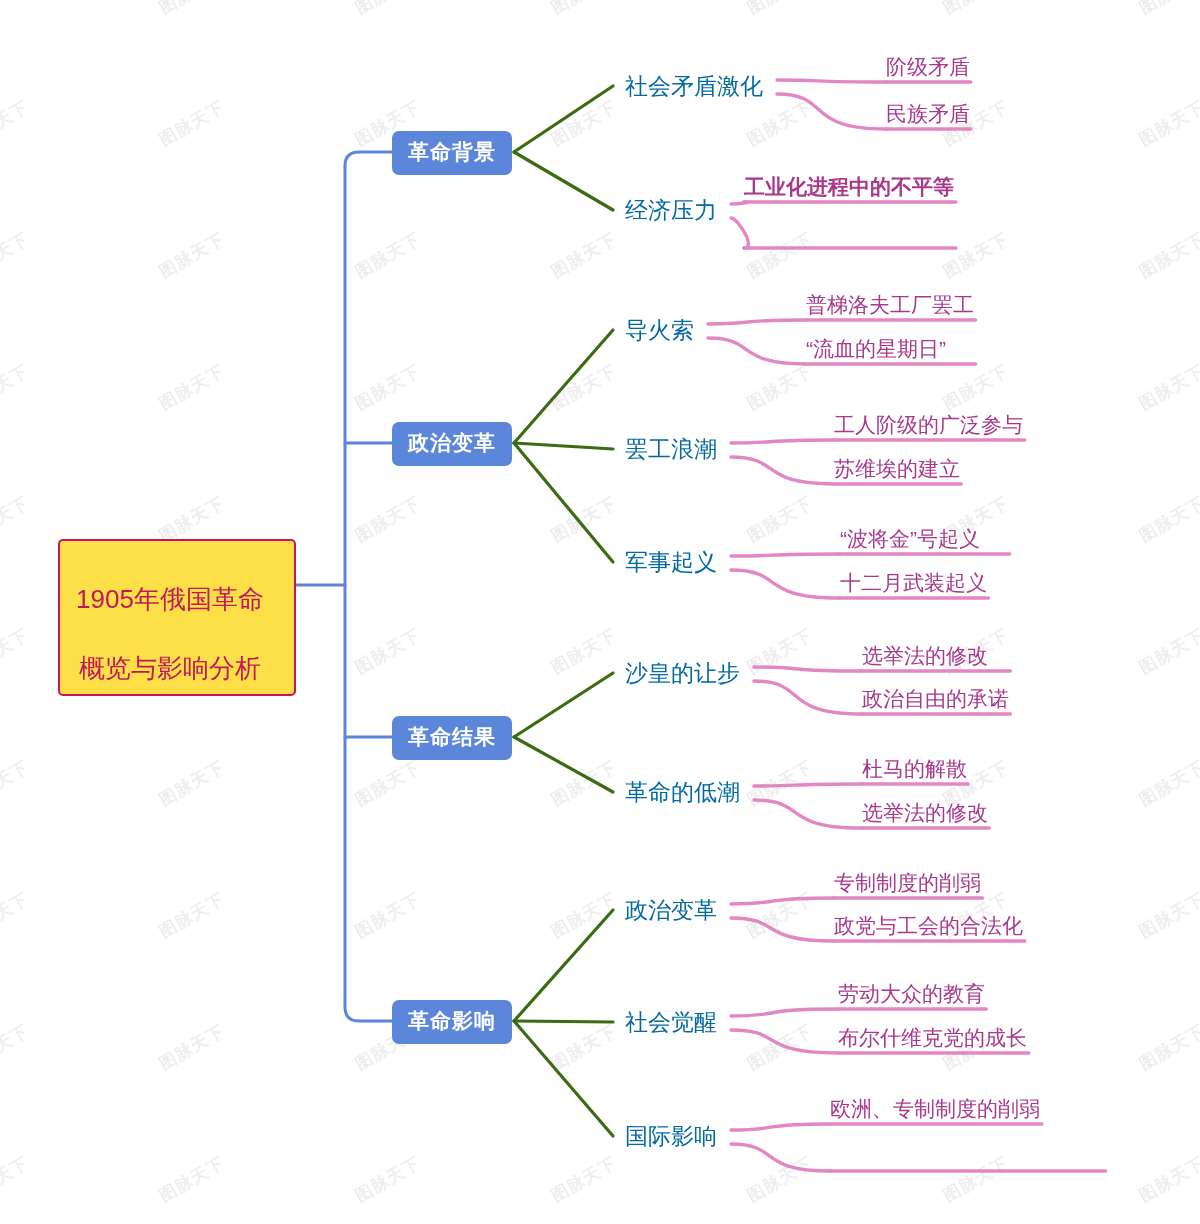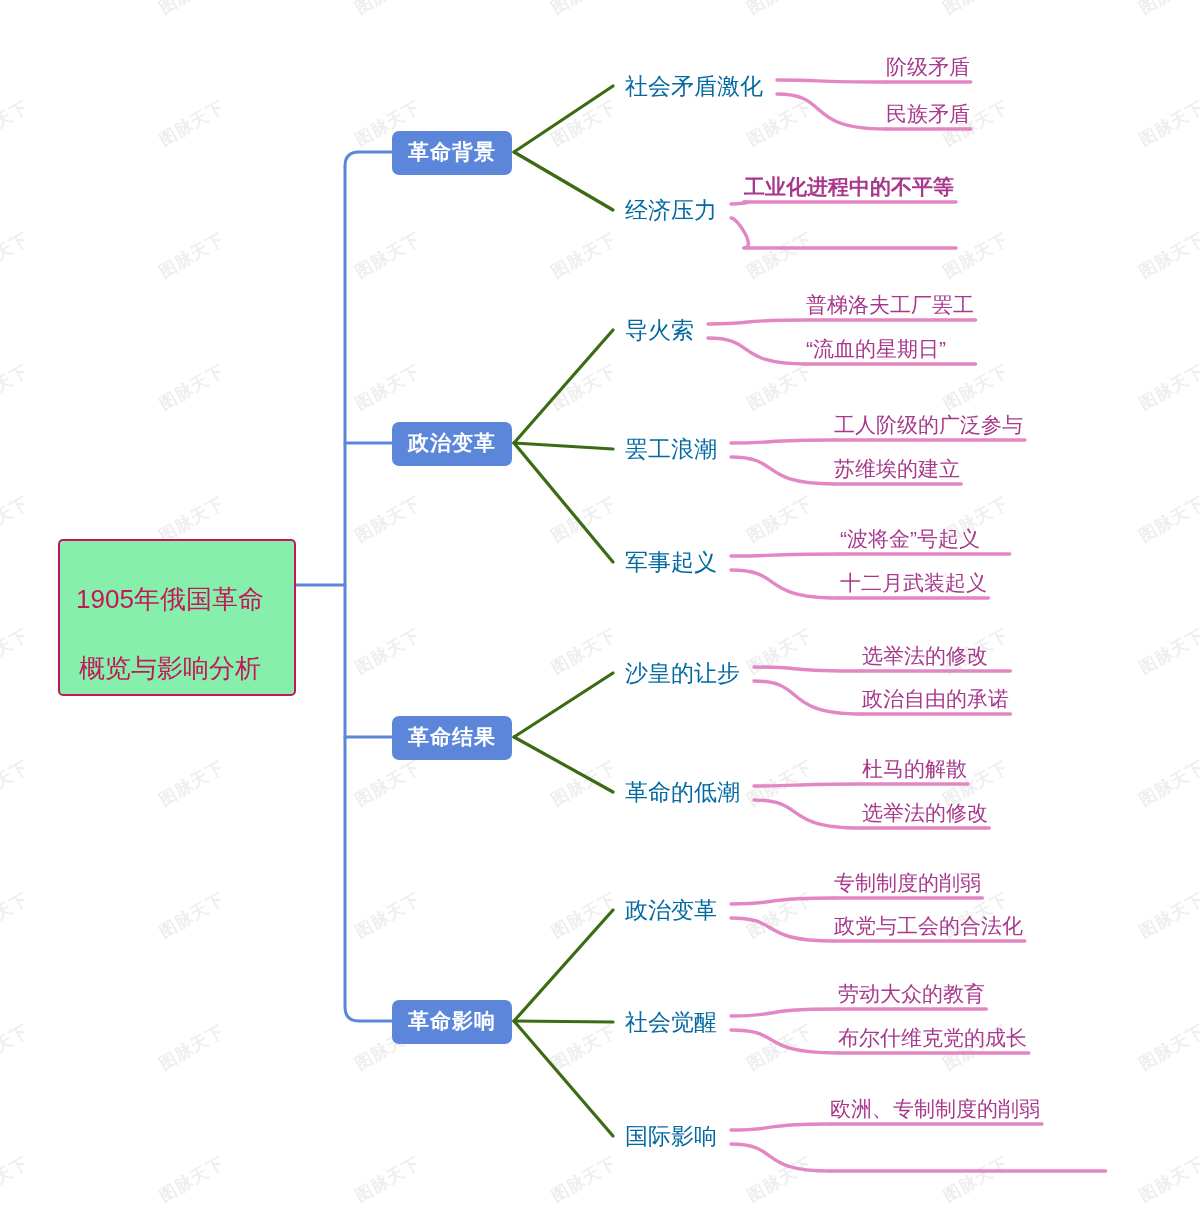--- a/index.html
+++ b/index.html
@@ -55,21 +55,21 @@
     z-index: 2;
   }
 
   
   .root-node {
     position: absolute;
     left: 58px;
     top: 539px;
     width: 238px;
     box-sizing: border-box;
-    background: #86efac;
+    background: #fde047;
     border: 2.5px solid #c2185b;
     border-radius: 5px;
     padding: 7px 24px 9px 10px;
     text-align: center;
     color: #c2185b;
     font-size: 26px;
     line-height: 1.32;
     font-family: "Liberation Sans", "DejaVu Sans", sans-serif;
     white-space: pre-line;
   }

